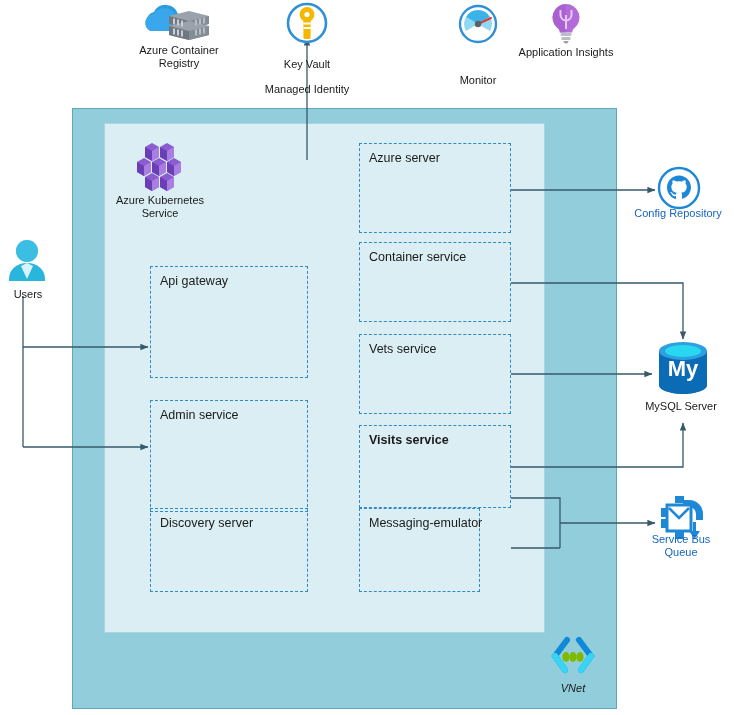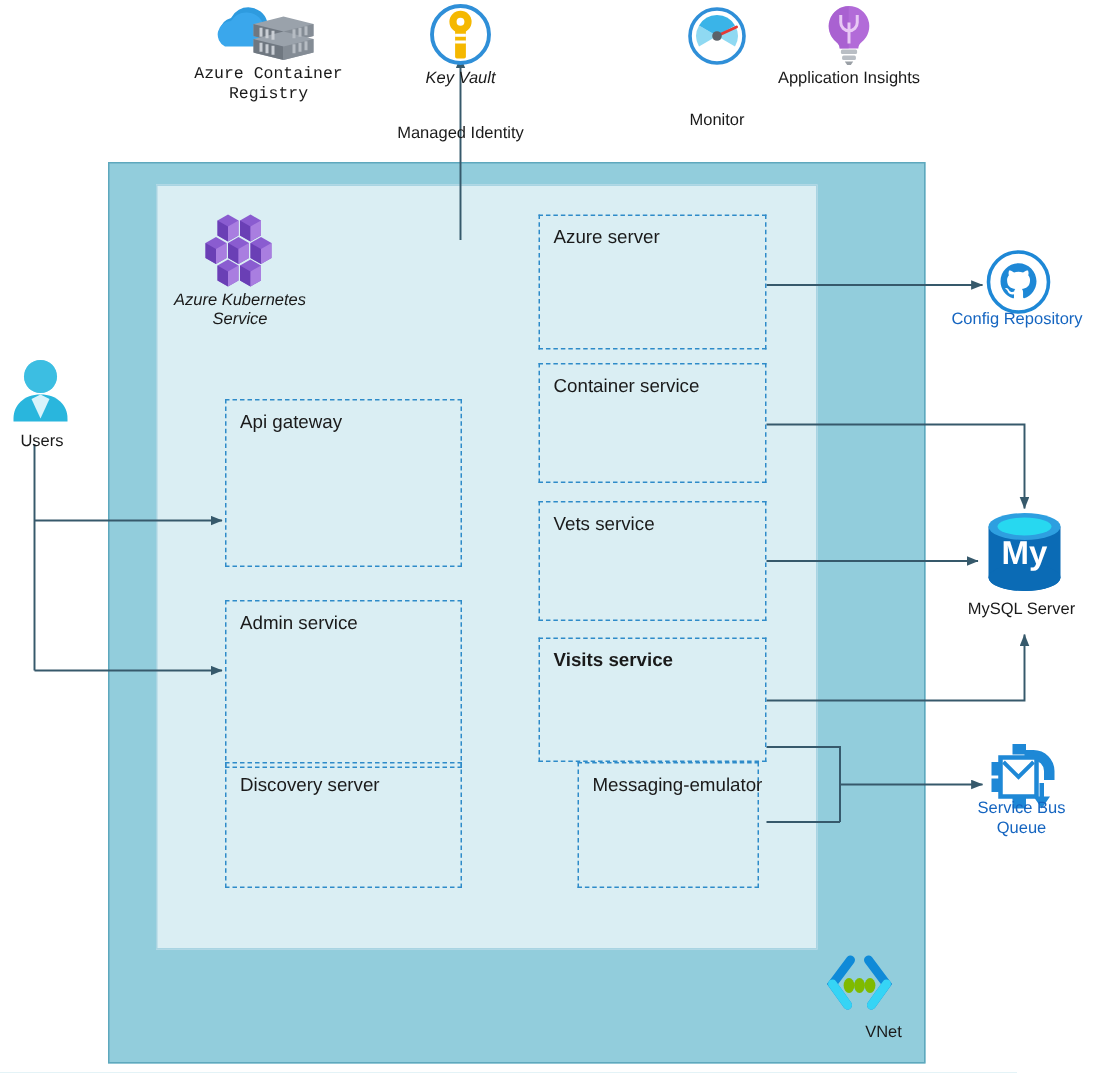--- a/index.html
+++ b/index.html
@@ -82,34 +82,34 @@
         <rect x="50" y="15.5" width="2" height="6"></rect>
           <rect x="54" y="14.5" width="2" height="6"></rect>
         <rect x="58" y="13.5" width="2" height="6"></rect>
         <rect x="50" y="25.5" width="2" height="6"></rect>
           <rect x="54" y="24.5" width="2" height="6"></rect>
         <rect x="58" y="23.5" width="2" height="6"></rect>
       </g>
     </g>
   </svg>
 </div>
-<div class="lbl" style="left:120px;top:44px;width:118px;font-family:Liberation Mono, monospace;">Azure Container
+<div class="lbl" style="left:120px;top:44px;width:118px;">Azure Container
 Registry</div>
 
 <div class="icon" style="left:286px;top:2px;">
   <svg width="42" height="42" viewBox="0 0 42 42">
     <circle cx="21" cy="21" r="19" fill="#ffffff" stroke="#2f8fd8" stroke-width="2.6"></circle>
     <circle cx="21" cy="12.5" r="7.4" fill="#f5b800"></circle>
     <circle cx="21" cy="12.5" r="2.6" fill="#ffffff"></circle>
     <rect x="17.4" y="17" width="7.2" height="20" rx="1.2" fill="#f5b800"></rect>
     <rect x="17.4" y="20.5" width="7.2" height="2" fill="#ffffff"></rect>
     <rect x="17.4" y="25" width="7.2" height="2" fill="#ffffff"></rect>
   </svg>
 </div>
-<div class="lbl" style="left:262px;top:46px;width:90px;font-style:italic;">Key Vault</div>
+<div class="lbl" style="left:262px;top:58px;width:90px;">Key Vault</div>
 
 <div class="icon" style="left:458px;top:4px;">
   <svg width="40" height="40" viewBox="0 0 40 40">
     <circle cx="20" cy="20" r="18" fill="#ffffff" stroke="#2f8fd8" stroke-width="2.4"></circle>
     <path d="M20,20 L20,6 A14,14 0 0 1 32,13 z" fill="#3ab4e8"></path>
     <path d="M20,20 L32,13 A14,14 0 0 1 32,27 z" fill="#8fd9f2"></path>
     <path d="M20,20 L8,27 A14,14 0 0 1 8,13 z" fill="#8fd9f2"></path>
     <path d="M20,20 L8,13 A14,14 0 0 1 20,6 z" fill="#3ab4e8"></path>
     <path d="M20,20 L33,14" stroke="#e53935" stroke-width="2" stroke-linecap="round"></path>
     <circle cx="20" cy="20" r="3.2" fill="#5a6168"></circle>
@@ -176,21 +176,21 @@
         <path d="M7,8 L14,4 L14,14 L7,18 z" fill="#a97ee0"></path>
       </g>
       <g transform="translate(27,30)">
         <path d="M0,4 L7,0 L14,4 L14,14 L7,18 L0,14 z" fill="#8a5cd0"></path>
         <path d="M0,4 L7,8 L7,18 L0,14 z" fill="#6a3fb5"></path>
         <path d="M7,8 L14,4 L14,14 L7,18 z" fill="#a97ee0"></path>
       </g>
     </g>
   </svg>
 </div>
-<div class="lbl" style="left:105px;top:194px;width:110px;font-style:italic;">Azure Kubernetes
+<div class="lbl" style="left:105px;top:194px;width:110px;">Azure Kubernetes
 Service</div>
 
 <div class="svc" style="left:150px;top:266px;width:158px;height:112px;">
   <span class="svc-title">Api gateway</span>
 </div>
 <div class="svc" style="left:150px;top:390px;width:158px;height:112px;margin-top:10px;">
   <span class="svc-title">Admin service</span>
 </div>
 <div class="svc" style="left:150px;top:508px;width:158px;height:84px;">
   <span class="svc-title">Discovery server</span>
@@ -201,21 +201,21 @@
 </div>
 <div class="svc" style="left:359px;top:242px;width:152px;height:80px;">
   <span class="svc-title">Container service</span>
 </div>
 <div class="svc" style="left:359px;top:334px;width:152px;height:80px;">
   <span class="svc-title">Vets service</span>
 </div>
 <div class="svc" style="left:359px;top:425px;width:152px;height:83px;font-weight:bold;">
   <span class="svc-title">Visits service</span>
 </div>
-<div class="svc" style="left:359px;top:508px;width:121px;height:84px;margin-left:26px;">
+<div class="svc" style="left:359px;top:508px;width:121px;height:84px;">
   <span class="svc-title">Messaging-emulator</span>
 </div>
 
 <div class="icon" style="left:657px;top:166px;">
   <svg width="44" height="44" viewBox="0 0 44 44">
     <circle cx="22" cy="22" r="20" fill="#ffffff" stroke="#1e88d6" stroke-width="2.4"></circle>
     <path d="M22,9.5 c-6.6,0 -12,5.4 -12,12 c0,5.3 3.4,9.8 8.2,11.4 c0.6,0.1 0.8,-0.26 0.8,-0.58
              v-2.2 c-3.3,0.72 -4,-1.6 -4,-1.6 c-0.54,-1.38 -1.33,-1.75 -1.33,-1.75
              c-1.09,-0.74 0.08,-0.73 0.08,-0.73 c1.2,0.08 1.84,1.24 1.84,1.24
              c1.07,1.84 2.8,1.3 3.49,1 c0.1,-0.78 0.42,-1.3 0.76,-1.6
@@ -260,13 +260,13 @@
   <svg width="48" height="46" viewBox="0 0 48 46">
     <path d="M18,4 L6,20 L16,34" fill="none" stroke="#0f8ad8" stroke-width="6" stroke-linecap="round"></path>
     <path d="M30,4 L42,20 L32,34" fill="none" stroke="#0f8ad8" stroke-width="6" stroke-linecap="round"></path>
     <path d="M6,20 L16,34" fill="none" stroke="#36d4f5" stroke-width="6" stroke-linecap="round"></path>
     <path d="M42,20 L32,34" fill="none" stroke="#36d4f5" stroke-width="6" stroke-linecap="round"></path>
     <ellipse cx="17" cy="21" rx="3.6" ry="5" fill="#7fba00"></ellipse>
     <ellipse cx="24" cy="21" rx="3.6" ry="5" fill="#7fba00"></ellipse>
     <ellipse cx="31" cy="21" rx="3.6" ry="5" fill="#7fba00"></ellipse>
   </svg>
 </div>
-<div class="lbl" style="left:556px;top:682px;width:66px;">VNet</div>
+<div class="lbl" style="left:540px;top:682px;width:66px;font-style:italic;">VNet</div>
 
 </body></html>

